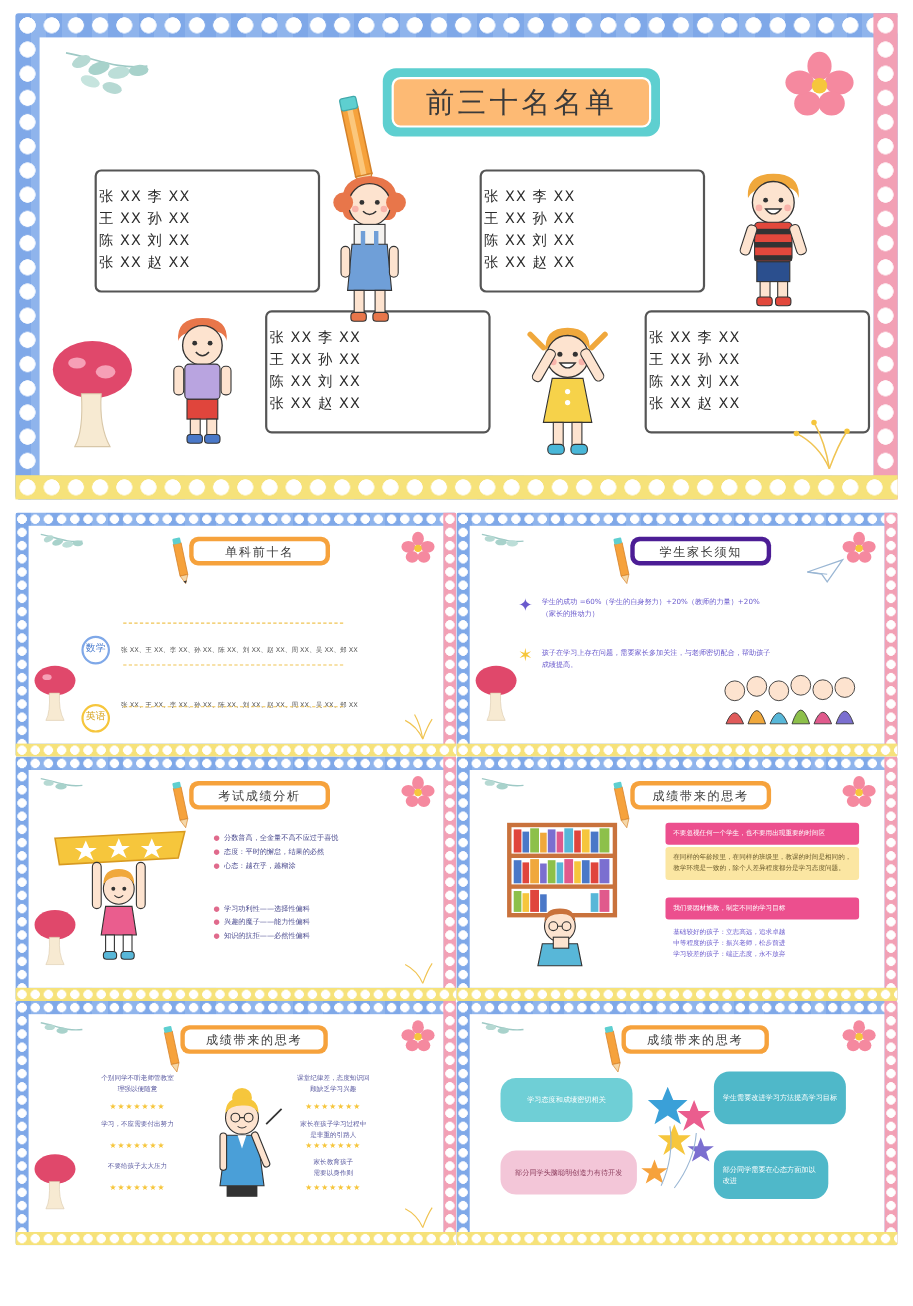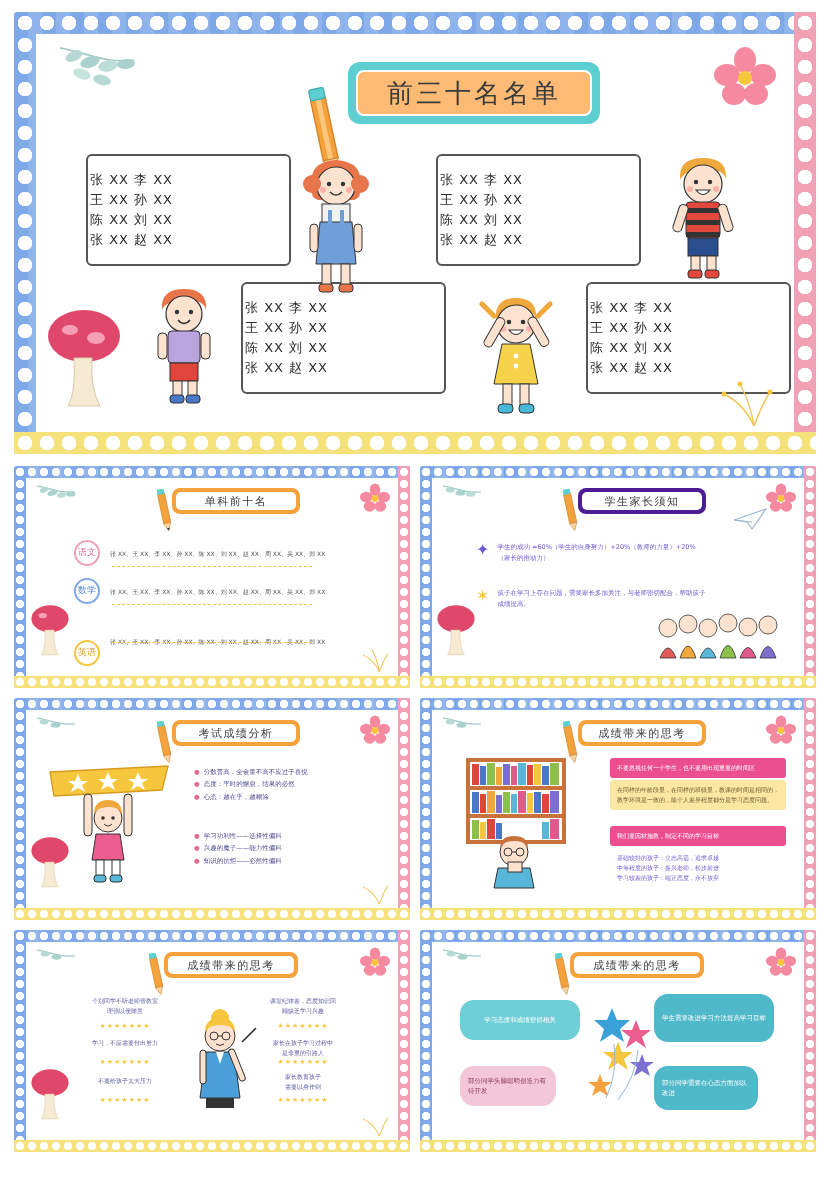--- a/index.html
+++ b/index.html
@@ -91,21 +91,20 @@
     color: #2c2c2c;
     letter-spacing: 1px;
     line-height: 1.55;
     white-space: nowrap;
   }
 
   
   .grid {
     display: grid;
     grid-template-columns: 1fr 1fr;
-    gap: 10px;
     margin-top: 12px;
   }
   .mini {
     position: relative;
     height: 222px;
     background: #fff;
     border-radius: 2px;
     overflow: hidden;
   }
   .mini .frame-blue { border-radius: 2px; }
@@ -410,26 +409,20 @@
         <svg class="pencil" style="left:128px;top:8px;" width="20" height="46" viewBox="0 0 40 96">
           <rect x="13" y="16" width="15" height="62" fill="#f6a23c" stroke="#d4822a" stroke-width="1.4"></rect>
           <polygon points="13,78 28,78 20.5,94" fill="#f5d7a8" stroke="#d4822a" stroke-width="1.2"></polygon>
           <polygon points="17,89 24,89 20.5,94" fill="#3a3a3a"></polygon>
           <rect x="13" y="6" width="15" height="11" rx="2" fill="#5ecfd0"></rect>
         </svg>
         <div class="mini-title orange" style="left:146px;top:10px;width:128px;height:26px;">
           <div class="tb-inner">单科前十名</div>
         </div>
 
-        <div class="subj" style="left:48px;top:62px;">
-          <div class="circ">
-              <span>语文</span>
-            </div>
-          <div class="txt">张 XX、王 XX、李 XX、孙 XX、陈 XX、刘 XX、赵 XX、周 XX、吴 XX、郑 XX</div>
-        </div>
         <div class="wave" style="left:86px;top:88px;width:200px;"></div>
         <div class="subj" style="left:48px;top:100px;">
           <div class="circ blue">
               <span>数学</span>
             </div>
           <div class="txt">张 XX、王 XX、李 XX、孙 XX、陈 XX、刘 XX、赵 XX、周 XX、吴 XX、郑 XX</div>
         </div>
         <div class="wave" style="left:86px;top:126px;width:200px;"></div>
         <div class="subj" style="left:48px;top:138px;">
           <div class="circ gold">
@@ -784,21 +777,21 @@
           <rect x="13" y="16" width="15" height="62" fill="#f6a23c" stroke="#d4822a" stroke-width="1.4"></rect>
           <polygon points="13,78 28,78 20.5,94" fill="#f5d7a8" stroke="#d4822a" stroke-width="1.2"></polygon>
           <rect x="13" y="6" width="15" height="11" rx="2" fill="#5ecfd0"></rect>
         </svg>
         <div class="mini-title orange" style="left:138px;top:10px;width:134px;height:26px;">
           <div class="tb-inner">成绩带来的思考</div>
         </div>
 
         <div class="bub teal" style="left:28px;top:58px;width:120px;height:40px;">学习态度和成绩密切相关</div>
         <div class="bub cyan2" style="left:222px;top:52px;width:120px;height:48px;">学生需要改进学习方法提高学习目标</div>
-        <div class="bub pinko" style="left:28px;top:124px;width:96px;height:40px;">部分同学头脑聪明创造力有待开发</div>
+        <div class="bub pinko" style="left:28px;top:124px;width:124px;height:40px;">部分同学头脑聪明创造力有待开发</div>
         <div class="bub cyan2" style="left:222px;top:124px;width:104px;height:44px;">部分同学需要在心态方面加以改进</div>
 
         <svg style="position:absolute;left:152px;top:60px;" width="76" height="118" viewBox="0 0 76 118">
           <polygon points="28,6 33,18 46,18 36,27 40,40 28,32 16,40 20,27 10,18 23,18" fill="#3aa0d8"></polygon>
           <polygon points="52,18 56,28 67,28 58,35 62,46 52,39 42,46 46,35 37,28 48,28" fill="#ea5d8e"></polygon>
           <polygon points="34,40 38,50 49,50 40,57 44,68 34,61 24,68 28,57 19,50 30,50" fill="#f6c63c"></polygon>
           <polygon points="58,52 61,60 70,60 63,65 66,74 58,69 50,74 53,65 46,60 55,60" fill="#7b6fd0"></polygon>
           <polygon points="16,72 19,80 28,80 21,85 24,94 16,89 8,94 11,85 4,80 13,80" fill="#f6a23c"></polygon>
           <path d="M30 42 Q34 70 22 96" stroke="#9bb7d4" stroke-width="1" fill="none"></path>
           <path d="M54 48 Q52 74 34 98" stroke="#9bb7d4" stroke-width="1" fill="none"></path>

